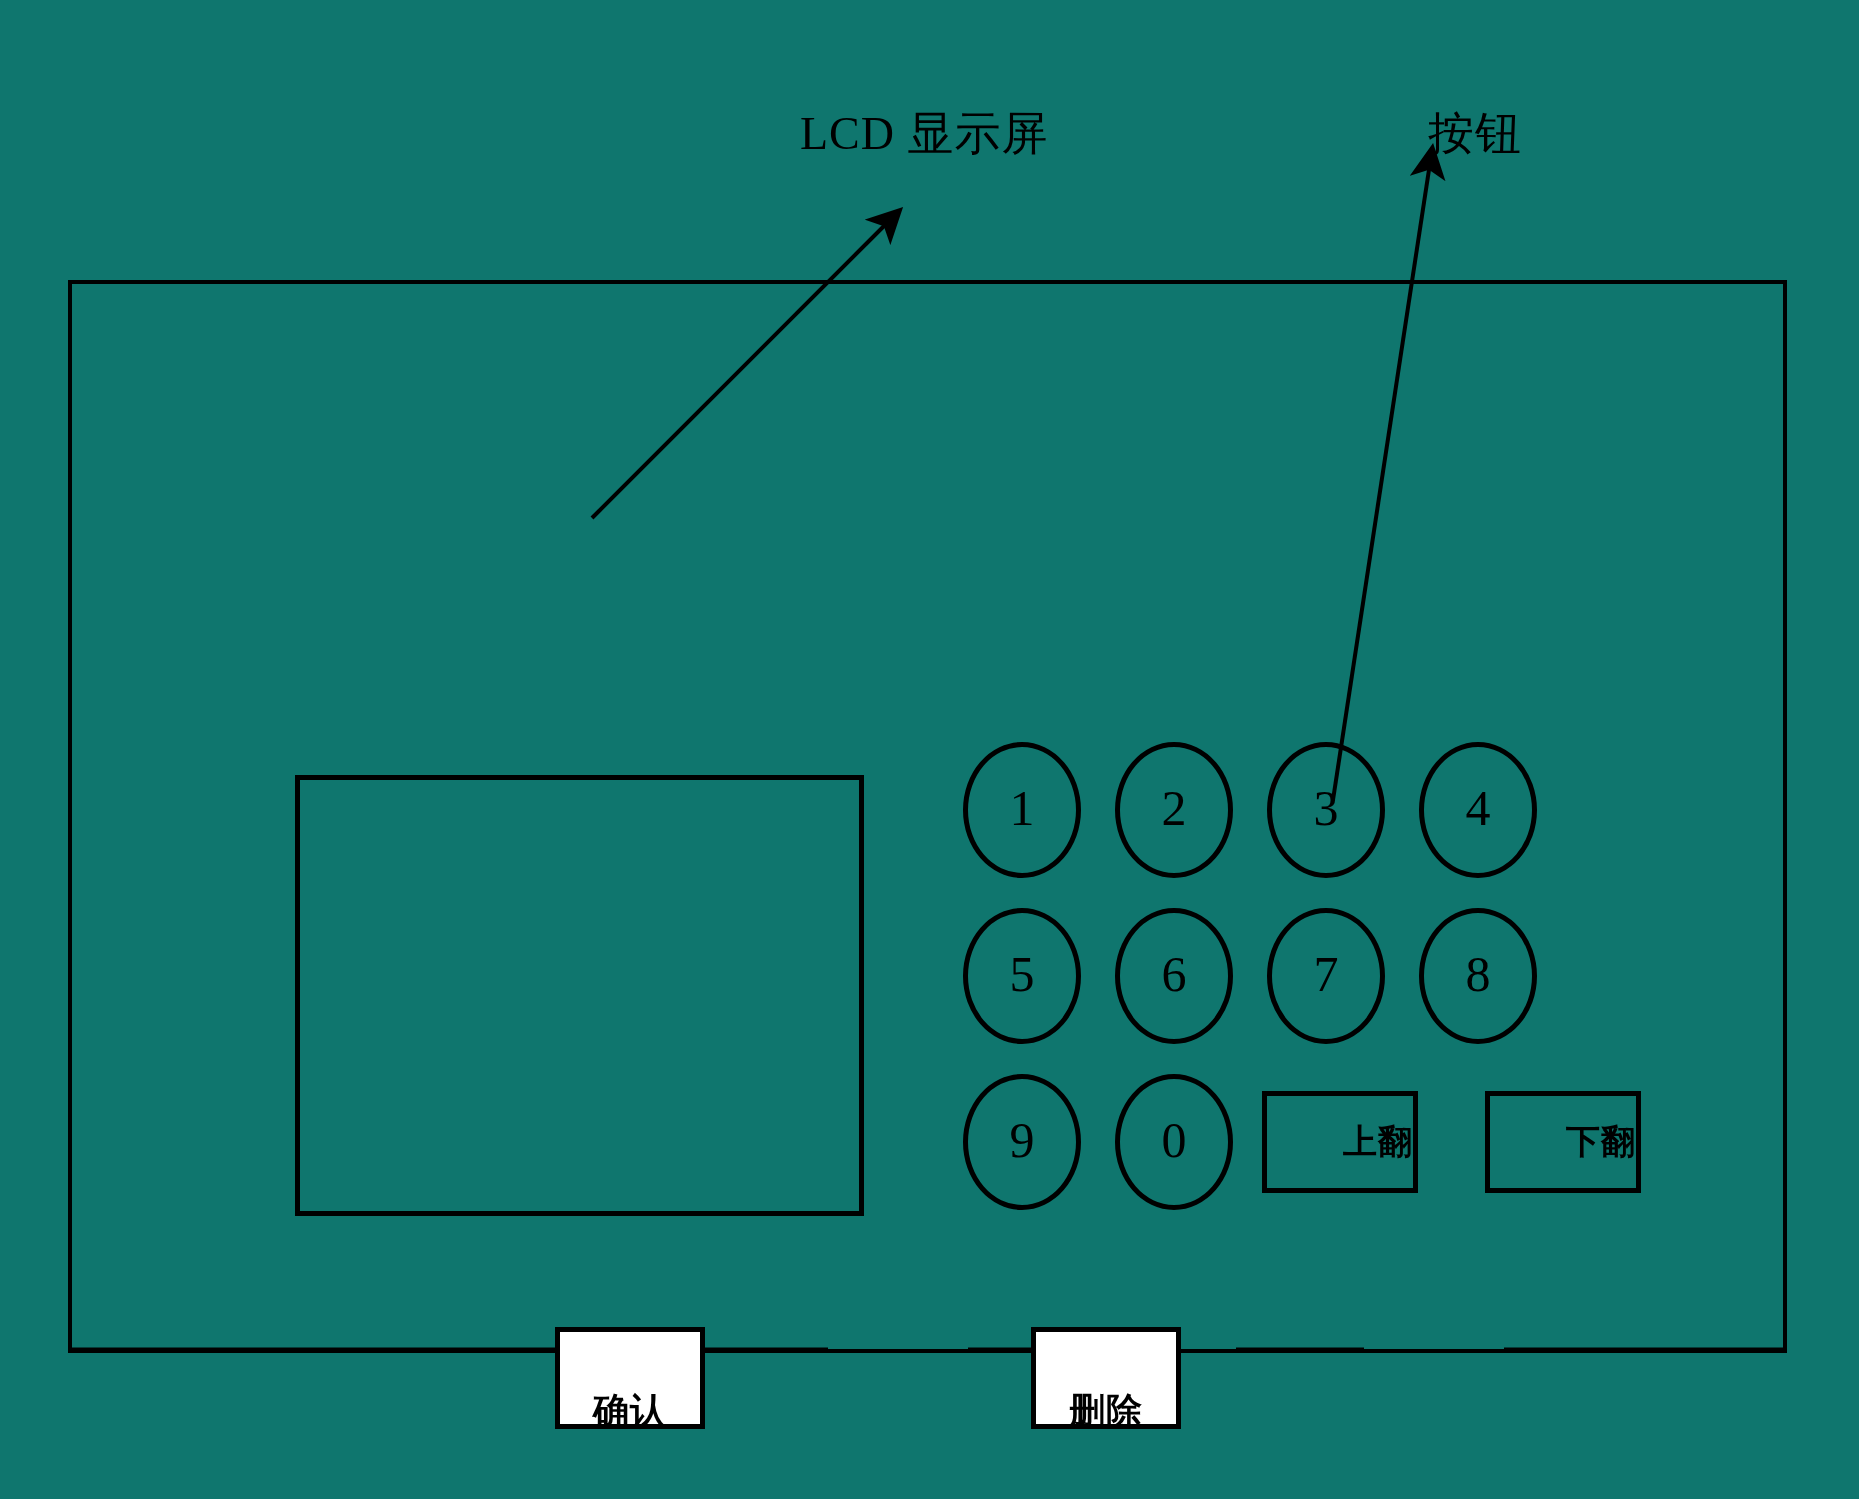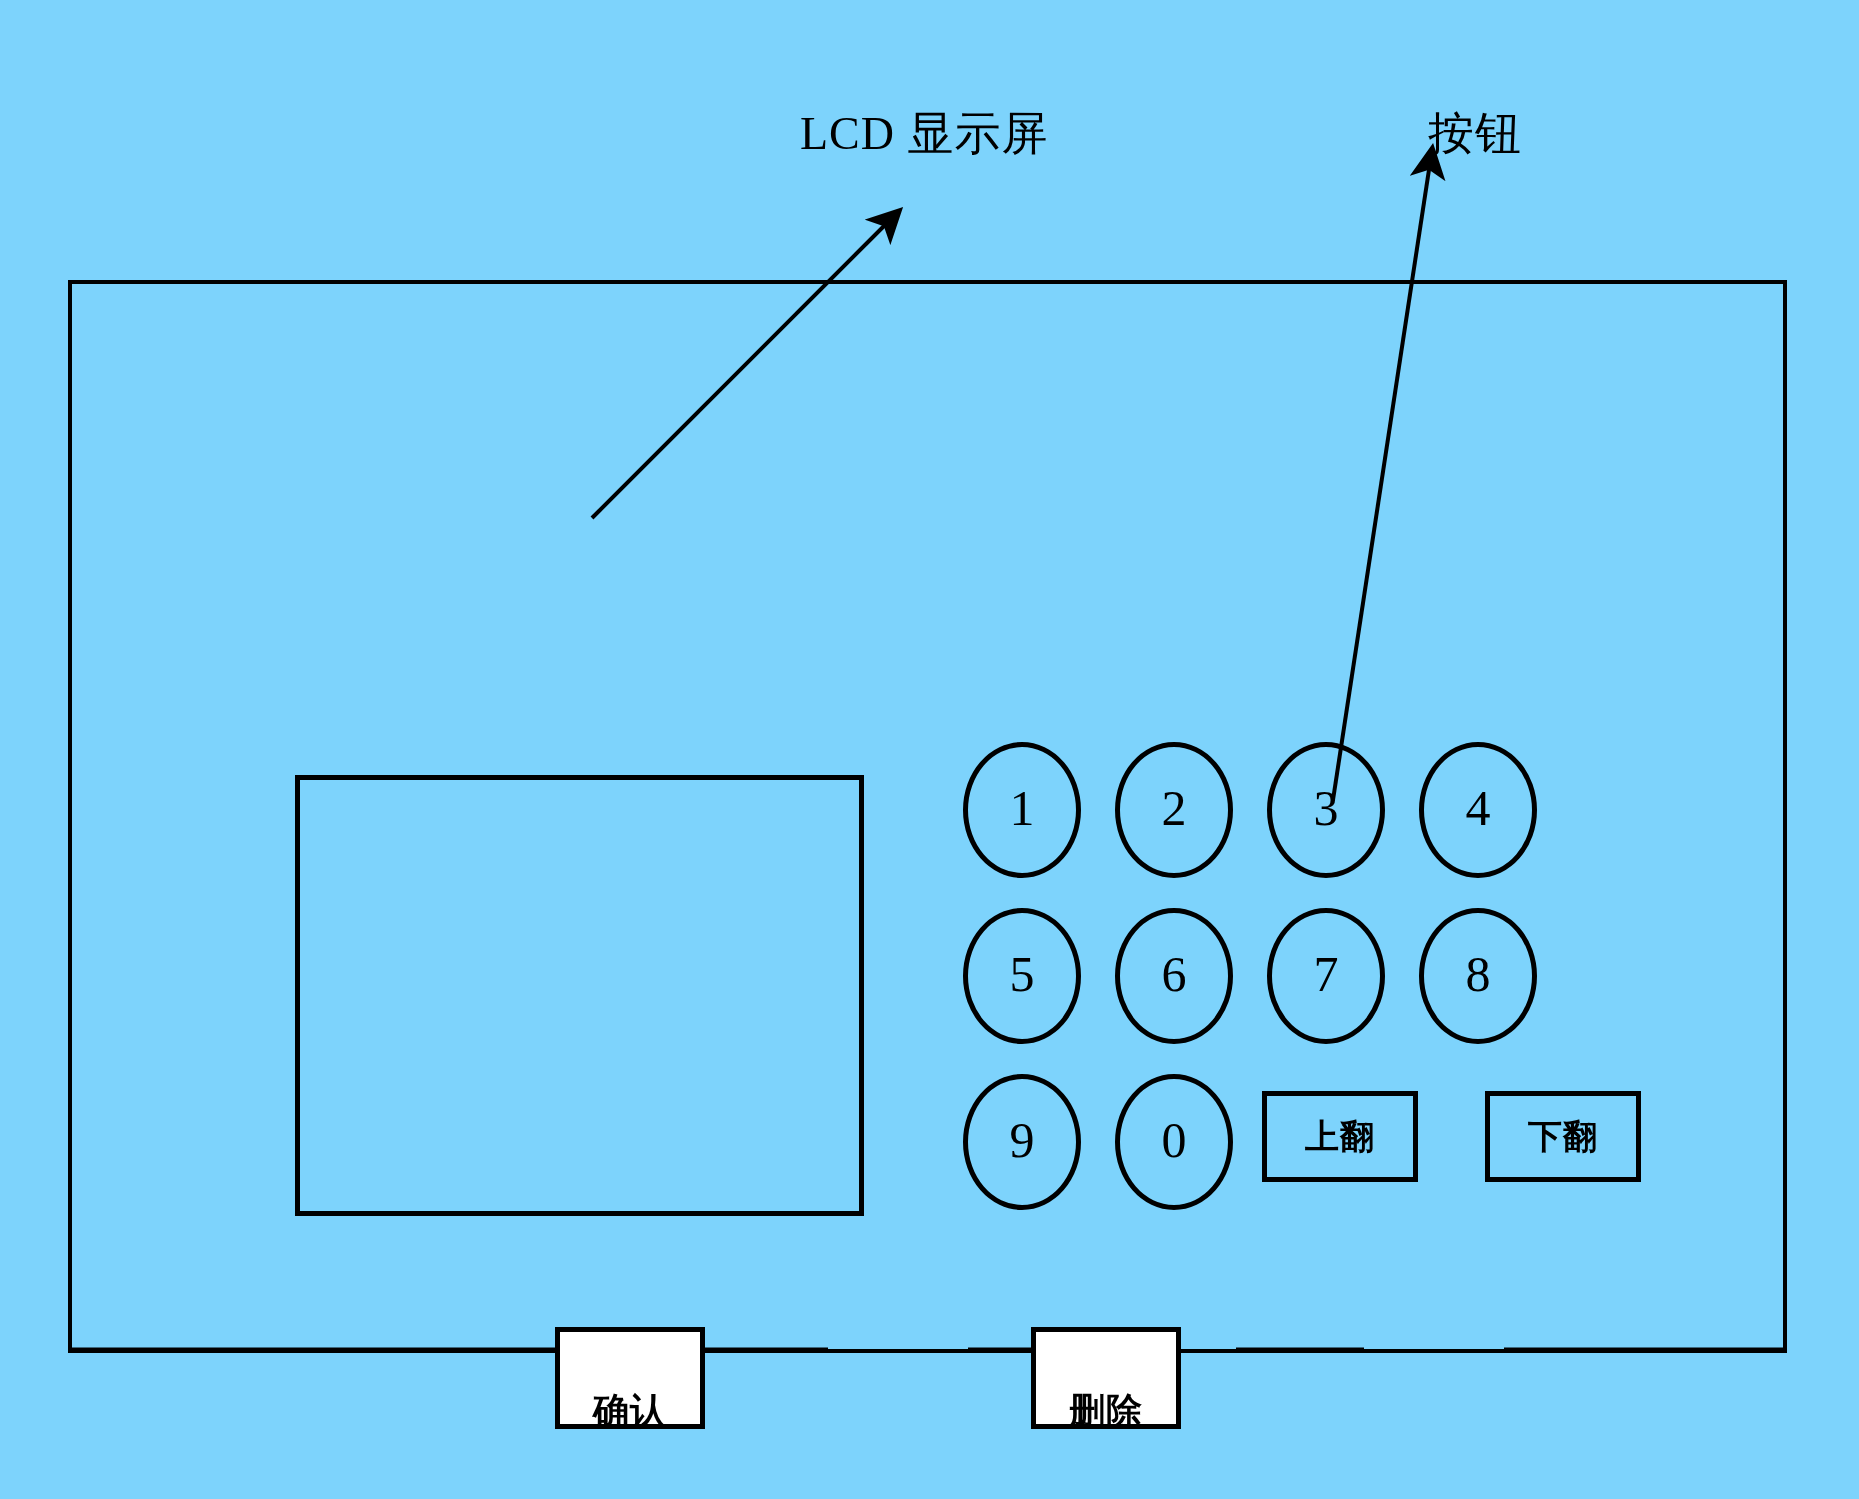--- a/index.html
+++ b/index.html
@@ -9,21 +9,21 @@
     background: #ffffff;
   }
   body {
     font-family: "Liberation Serif", "DejaVu Serif", serif;
     color: #000000;
   }
   #stage {
     position: relative;
     width: 1859px;
     height: 1499px;
-    background: #7dd3fc;
+    background: #0f766e;
     overflow: hidden;
   }
   .svg-layer {
     position: absolute;
     left: 0;
     top: 0;
     width: 1859px;
     height: 1499px;
   }
   
@@ -85,26 +85,26 @@
     font-family: "Liberation Serif", "DejaVu Serif", serif;
     font-size: 50px;
     line-height: 1;
     color: #000;
     position: relative;
     top: -2px;
   }
   .key-rect {
     position: absolute;
     width: 156px;
-    height: 91px;
+    height: 102px;
     border: 5px solid #000;
     box-sizing: border-box;
     display: flex;
     align-items: center;
-    justify-content: center;
+    justify-content: flex-end;
     background: transparent;
   }
   .key-rect span {
     font-family: "Liberation Sans", "DejaVu Sans", sans-serif;
     font-weight: 700;
     font-size: 34px;
     letter-spacing: 1px;
     color: #000;
   }
   

